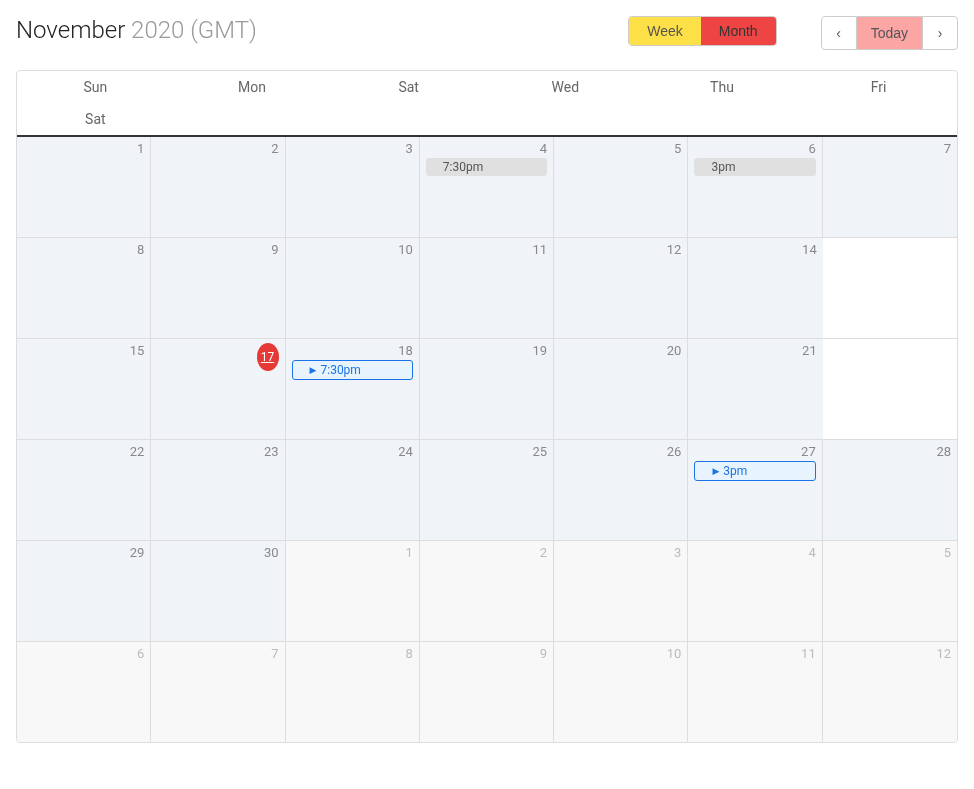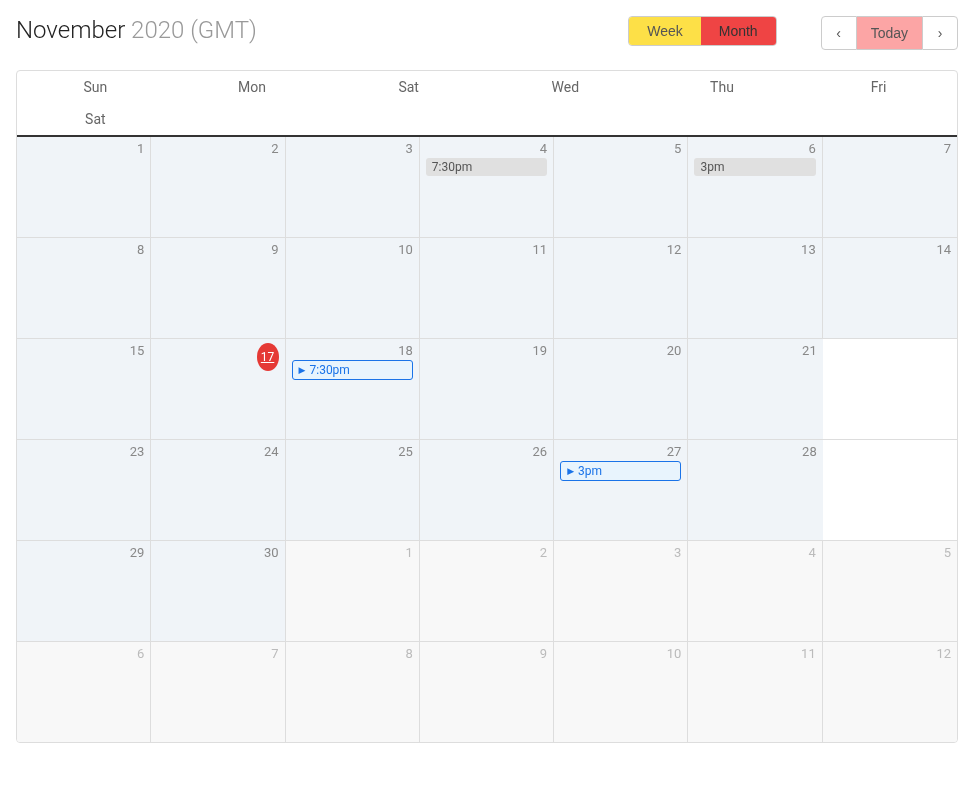--- a/index.html
+++ b/index.html
@@ -147,21 +147,21 @@
       height: 28px;
       display: flex;
       align-items: center;
       justify-content: center;
       margin-left: auto;
       font-size: 12px;
       text-decoration: underline;
     }
     .event {
       border-radius: 3px;
-      padding: 2px 6px;
+      padding: 2px 17px;
       font-size: 12px;
       margin-top: 2px;
       cursor: pointer;
       white-space: nowrap;
       overflow: hidden;
     }
     .event.gray {
       background: #e0e0e0;
       color: #555;
       border: none;
@@ -246,23 +246,20 @@
           <div class="day-cell">
             <span class="day-number">10</span>
           </div>
           <div class="day-cell">
             <span class="day-number">11</span>
           </div>
           <div class="day-cell">
             <span class="day-number">12</span>
           </div>
           <div class="day-cell">
-            <span class="day-number">13</span>
-          </div>
-          <div class="day-cell">
             <span class="day-number">14</span>
           </div>
         </div>
         <div class="week-row">
           <div class="day-cell">
             <span class="day-number">15</span>
           </div>
           <div class="day-cell">
             <span class="day-number today">17</span>
           </div>
@@ -274,20 +271,23 @@
             <span class="day-number">19</span>
           </div>
           <div class="day-cell">
             <span class="day-number">20</span>
           </div>
           <div class="day-cell">
             <span class="day-number">21</span>
           </div>
         </div>
         <div class="week-row">
+          <div class="day-cell">
+            <span class="day-number">22</span>
+          </div>
           <div class="day-cell">
             <span class="day-number">23</span>
           </div>
           <div class="day-cell">
             <span class="day-number">24</span>
           </div>
           <div class="day-cell">
             <span class="day-number">25</span>
           </div>
           <div class="day-cell">

